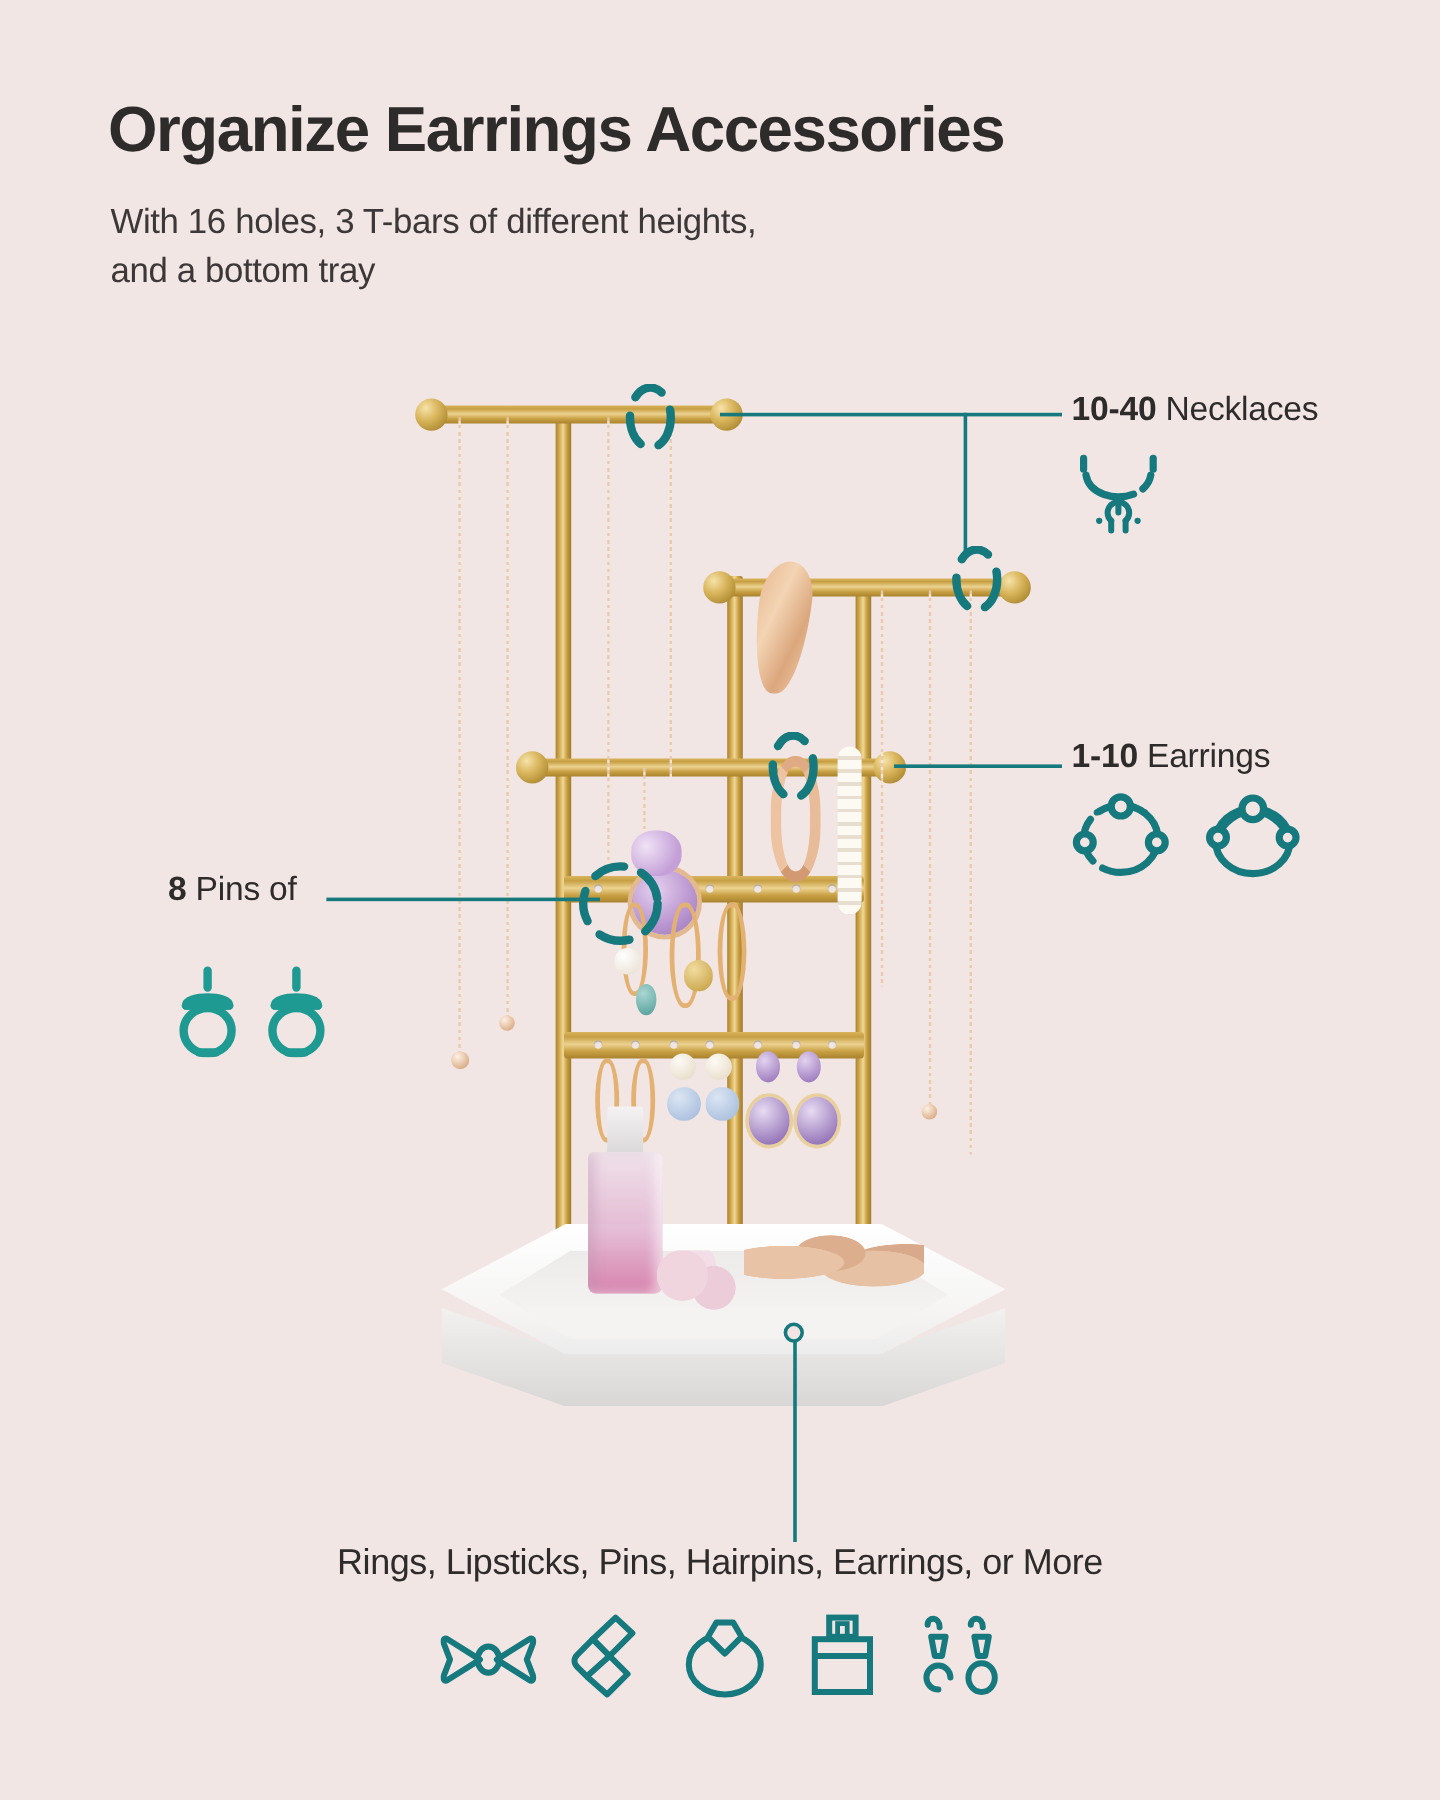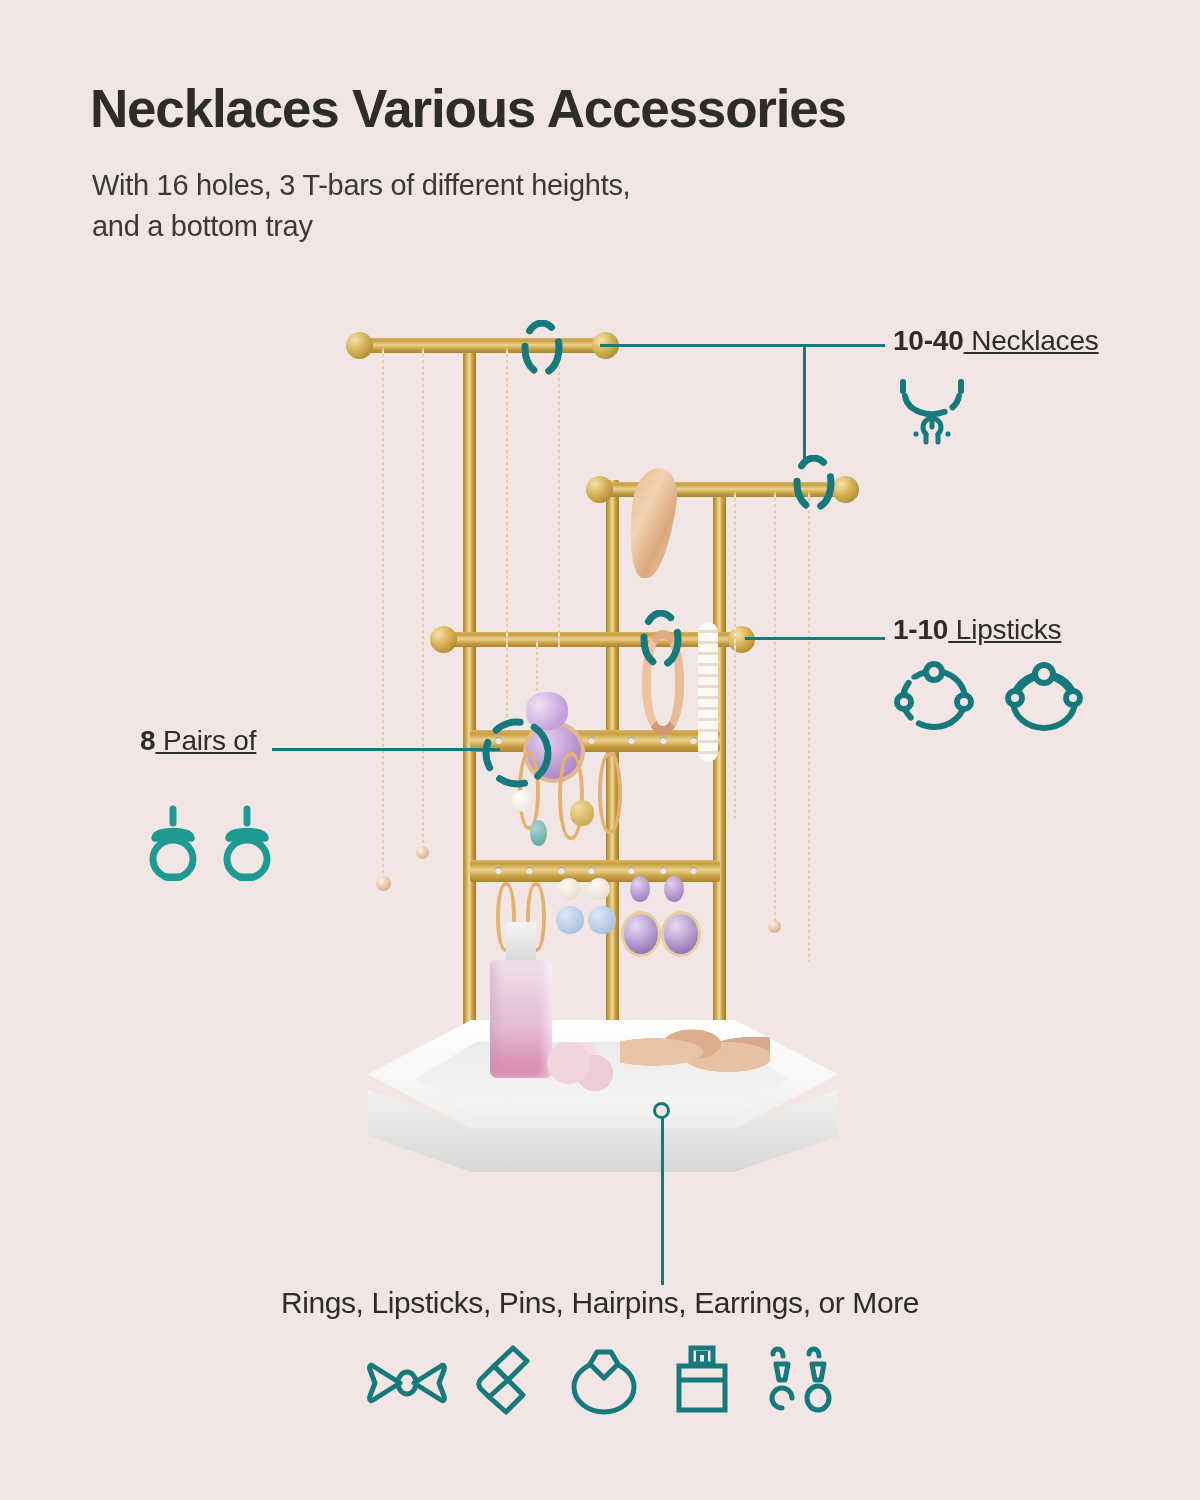--- a/index.html
+++ b/index.html
@@ -20,21 +20,21 @@
   }
   .page-subtitle{
     position:absolute; left:92px; top:165px;
     font-size:29px; font-weight:400; line-height:1.42;
     color:#3c3838; letter-spacing:-0.3px;
   }
 
   
   .callout-label{ position:absolute; white-space:nowrap; color:#2e2b2b; }
   .callout-label .num{ font-weight:700; }
-  .callout-label .txt{ font-weight:400;text-decoration:underline; }
+  .callout-label .txt{ font-weight:400; }
 
   #co-necklaces{ left:893px; top:325px; font-size:28px; letter-spacing:-0.2px; }
   #co-bracelets{ left:893px; top:614px; font-size:28px; letter-spacing:-0.2px; }
   #co-earrings { left:140px;  top:722px; font-size:28px; line-height:1.33; letter-spacing:-0.2px; }
 
   .bottom-caption{
     position:absolute; left:0; right:0; top:1286px;
     text-align:center; font-size:30px; font-weight:400;
     color:#2e2b2b; letter-spacing:-0.4px;
   }
@@ -171,21 +171,21 @@
   .hoop{
     position:absolute; border:4px solid #e3b273; border-radius:46%/50%;
   }
   .stud{
     position:absolute; border-radius:50%;
   }
 </style>
 </head>
 <body>
 
-<h1 class="page-title">Necklaces Various Accessories</h1>
+<h1 class="page-title">Organize Earrings Accessories</h1>
 <p class="page-subtitle" style="white-space:pre-line;">With 16 holes, 3 T-bars of different heights,
 and a bottom tray</p>
 
 <div id="product">
 
   <div class="gold-post" style="left:133px; top:44px;  width:13px; height:700px;"></div>
   <div class="gold-post" style="left:276px; top:180px; width:13px; height:568px;"></div>
   <div class="gold-post" style="left:383px; top:190px; width:13px; height:548px;"></div>
 
   <div class="gold-bar" style="left:30px; top:38px; width:248px; height:15px;"></div>
@@ -285,25 +285,25 @@
 <div class="leader h" id="lead-brac-h"></div>
 <div class="leader h" id="lead-ear-h"></div>
 <div class="leader v" id="lead-tray-v"></div>
 <div class="tray-dot"></div>
 
 <div class="callout-label" id="co-necklaces">
   <span class="num">10-40</span><span class="txt"> Necklaces</span>
 </div>
 
 <div class="callout-label" id="co-bracelets">
-  <span class="num">1-10</span><span class="txt"> Lipsticks</span>
+  <span class="num">1-10</span><span class="txt"> Earrings</span>
 </div>
 
 <div class="callout-label" id="co-earrings">
-  <div><span class="num">8</span><span class="txt"> Pairs of</span></div>
+  <div><span class="num">8</span><span class="txt"> Pins of</span></div>
 </div>
 
 <div class="icon-row" id="icons-necklaces">
   <svg width="84" height="78" viewBox="0 0 84 78" fill="none">
     <path d="M13 10 L13 19" stroke="#15797d" stroke-width="6" stroke-linecap="round"></path>
     <path d="M71 10 L71 19" stroke="#15797d" stroke-width="6" stroke-linecap="round"></path>
     <path d="M15 24 C19 48, 65 48, 69 24" stroke="#15797d" stroke-width="6" stroke-linecap="round" stroke-dasharray="48 9"></path>
     <path d="M42 46 L42 55" stroke="#15797d" stroke-width="5" stroke-linecap="round"></path>
     <path d="M48 62 A9 9 0 1 0 36 62" stroke="#15797d" stroke-width="5" stroke-linecap="round"></path>
     <path d="M36 62 L36 70 M48 62 L48 70" stroke="#15797d" stroke-width="5" stroke-linecap="round"></path>

